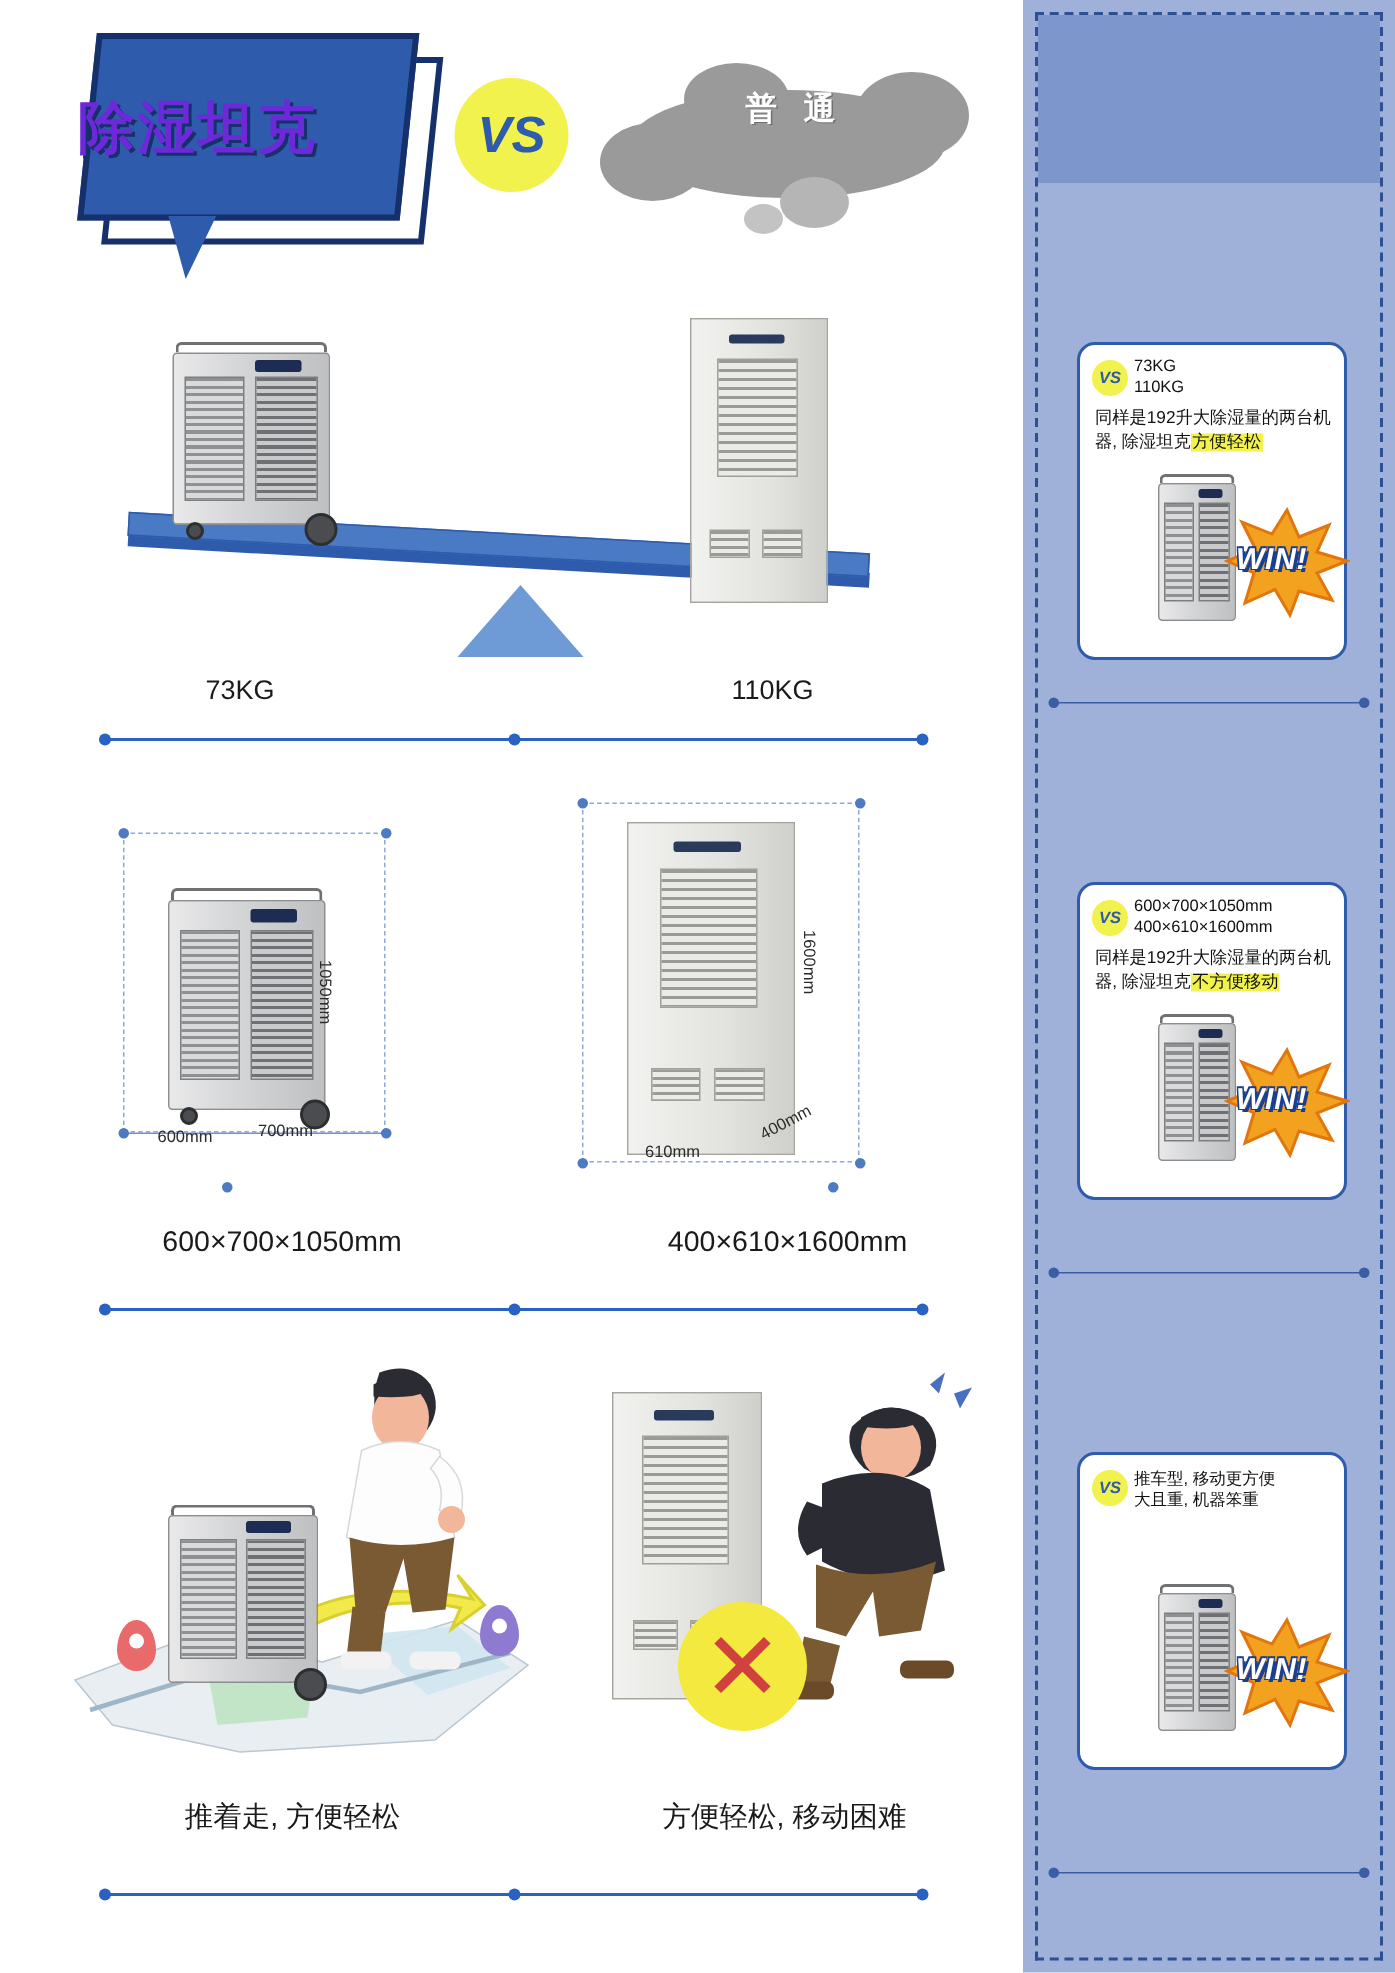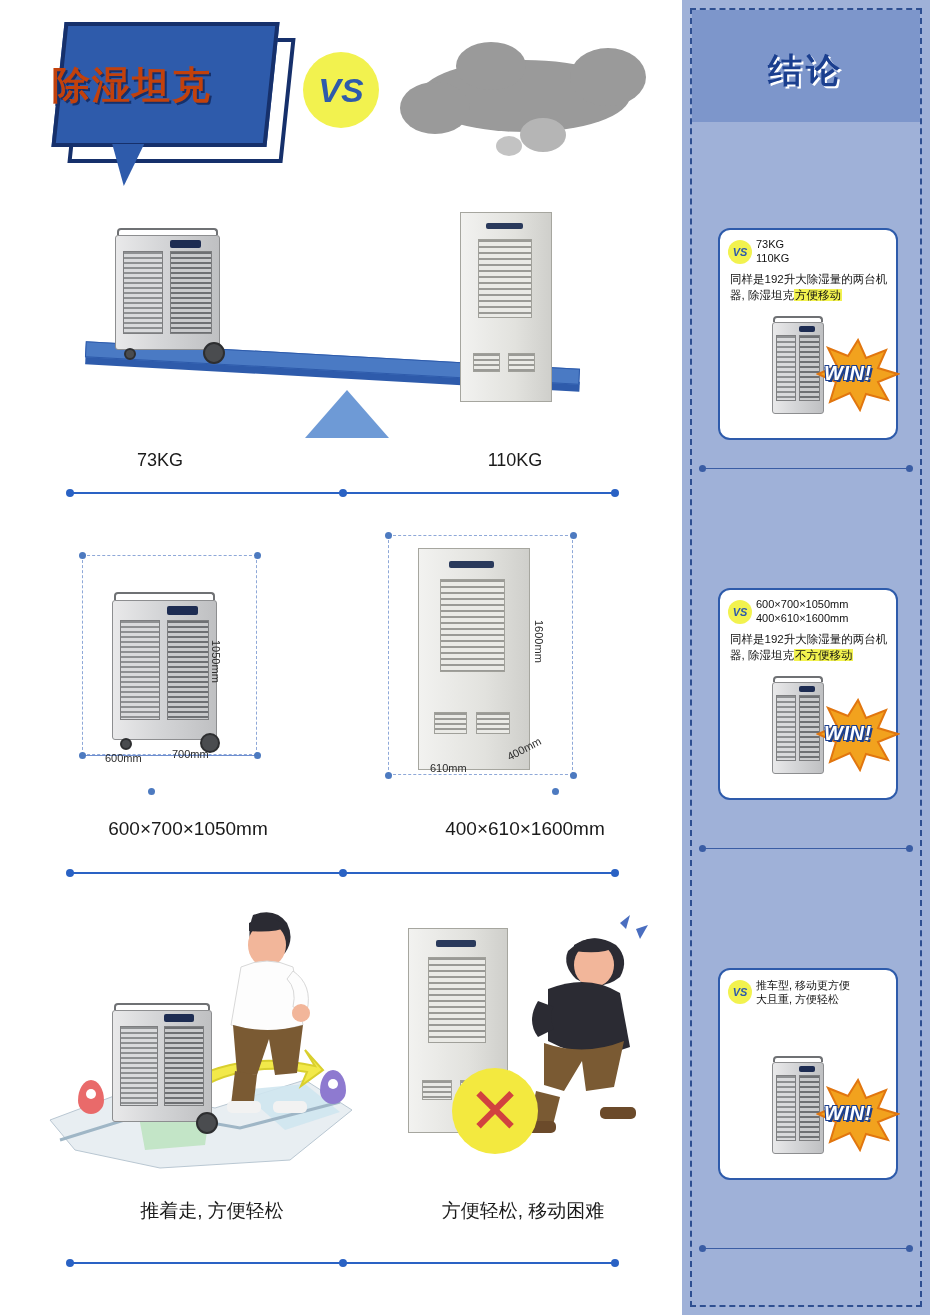--- a/index.html
+++ b/index.html
@@ -28,21 +28,21 @@
     border-left:16px solid transparent; border-right:16px solid transparent;
     border-top:42px solid #2e5bab;
     transform: skewX(-6deg);
   }
   .bubble-shadow {
     position:absolute; left:74px; top:38px; width:215px; height:125px;
     border:4px solid #16306b; transform: skewX(-6deg); z-index:0;
   }
   .bubble-txt {
     position:absolute; left:52px; top:60px; width:230px;
-    color:#c2410c; font-size:38px; font-weight:bold; letter-spacing:2px;
+    color:#6d28d9; font-size:38px; font-weight:bold; letter-spacing:2px;
     z-index:5; text-shadow: 2px 2px 0 #16306b;
     font-family:"Liberation Sans", sans-serif;
   }
   .vs-circle {
     position:absolute; left:303px; top:52px; width:76px; height:76px;
     background:#f2f24f; border-radius:50%;
     display:flex; align-items:center; justify-content:center;
     color:#2e5bab; font-size:34px; font-weight:bold; font-style:italic;
   }
   .cloud {
@@ -181,20 +181,21 @@
       <div class="vs-circle">VS</div>
 
       <div class="cloud">
         <div class="c c1"></div>
           <div class="c c2"></div>
           <div class="c c3"></div>
         <div class="c c4"></div>
           <div class="c c5"></div>
           <div class="c c6"></div>
       </div>
+      <div class="cloud-t1">普 通</div>
     </div>
 
     <div>
       <div class="plank-shadow"></div>
       <div class="plank"></div>
       <div class="pivot"></div>
 
       <div class="tank" style="left:115px; top:235px; width:105px; height:115px;">
         <div class="handle"></div>
         <div class="body"></div>
@@ -328,40 +329,39 @@
         <rect x="12" y="206" width="36" height="12" rx="5" fill="#6b4a2a"></rect>
         <rect x="92" y="192" width="36" height="12" rx="5" fill="#6b4a2a"></rect>
         <path d="M112,8 l10,-8 -4,14 z" fill="#4a6ec0"></path>
         <path d="M128,14 l12,-4 -8,14 z" fill="#4a6ec0"></path>
       </svg>
 
       <div class="xmark" style="left:452px; top:1068px;">
           <span>✕</span>
         </div>
 
-      <div class="cap" style="left:112px; top:1198px; width:200px; font-size:19px;">推着走, 方便轻松</div>
+      <div class="cap" style="left:95px; top:1198px; width:200px; font-size:19px;">推着走, 方便轻松</div>
       <div class="cap" style="left:408px; top:1198px; width:230px; font-size:19px;">方便轻松, 移动困难</div>
 
       <div class="sep" style="top:1262px;">
           <div class="mid"></div>
         </div>
     </div>
   </div>
 
   <div class="right">
     <div class="right-inner"></div>
     <div class="concl-band"></div>
-    <div class="concl-txt">结论</div>
 
     <div class="card" style="top:228px;">
       <div class="vs-badge">VS</div>
       <div class="l1">73KG</div>
       <div class="l2">110KG</div>
       <div class="desc">
-        <span>同样是192升大除湿量的两台机器, 除湿坦克</span><span class="hl">方便移动</span>
+        <span>同样是192升大除湿量的两台机器, 除湿坦克</span><span class="hl">方便轻松</span>
       </div>
       <div class="tank mini">
         <div class="handle"></div>
           <div class="body"></div>
         <div class="grill"></div>
           <div class="grill2"></div>
           <div class="panel"></div>
       </div>
       <div class="burst">
         <svg viewBox="0 0 84 74">
@@ -393,21 +393,21 @@
           </svg>
       </div>
       <div class="win">WIN!</div>
     </div>
 
     <div class="rsep" style="top:848px;"></div>
 
     <div class="card" style="top:968px;">
       <div class="vs-badge">VS</div>
       <div class="l1">推车型, 移动更方便</div>
-      <div class="l2">大且重, 方便轻松</div>
+      <div class="l2">大且重, 机器笨重</div>
       <div class="tank mini">
         <div class="handle"></div>
           <div class="body"></div>
         <div class="grill"></div>
           <div class="grill2"></div>
           <div class="panel"></div>
       </div>
       <div class="burst">
         <svg viewBox="0 0 84 74">
             <polygon points="42,2 50,20 70,12 62,30 82,36 62,44 72,62 50,56 44,72 34,55 14,64 20,44 2,36 21,28 12,10 32,18" fill="#f2a21e" stroke="#e1760f" stroke-width="2"></polygon>

